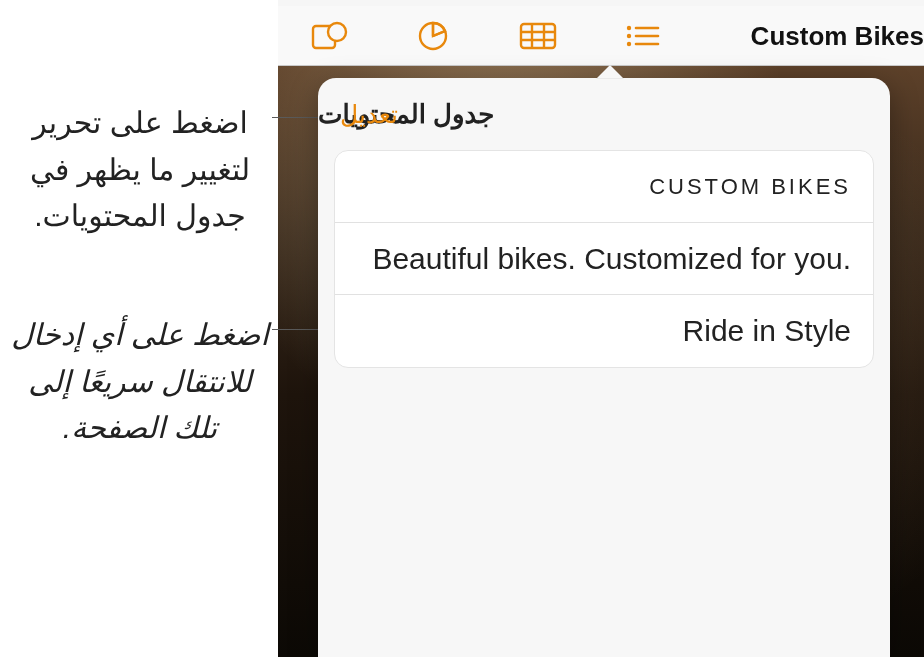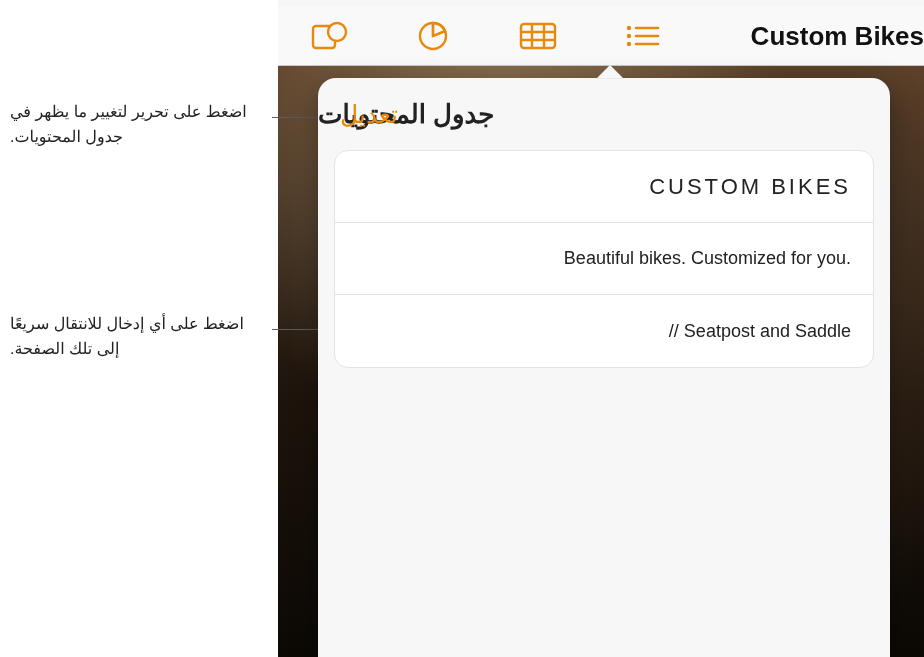--- a/index.html
+++ b/index.html
@@ -59,33 +59,33 @@
     position:absolute; left:22px; top:0; height:72px; display:flex; align-items:center;
     font-size:25px; color:#e8880c; cursor:pointer; font-weight:400;
   }
 
   .toc-list {
     margin:0 16px; background:#ffffff; border-radius:14px; overflow:hidden;
     border:1px solid #e4e4e4;
   }
   .toc-row {
     height:72px; display:flex; align-items:center; justify-content:flex-end;
-    padding:0 22px; border-bottom:1px solid #e1e1e1; font-size:18px; color:#222;
+    padding:0 22px; border-bottom:1px solid #e1e1e1; font-size:30px; color:#222;
     cursor:pointer; text-align:right;
   }
   .toc-row:last-child { border-bottom:none; }
   .toc-row.caps { letter-spacing:3px; font-size:22px; }
 
   
   .callout {
-    position:absolute; color:#222; font-size:16px; line-height:1.55;
-    text-align:left; direction:rtl; width:260px;
+    position:absolute; color:#222; font-size:30px; line-height:1.55;
+    text-align:center; direction:rtl; width:260px;
   }
   .callout-1 { left:10px; top:100px; }
-  .callout-2 { left:10px; top:312px; }
+  .callout-2 { left:10px; top:312px;font-style:italic; }
 
   .leader {
     position:absolute; height:1px; background:#5a5a5a;
   }
   .leader-1 { left:272px; top:117px; width:56px; }
   .leader-2 { left:272px; top:329px; width:390px; }
 
   
   .left-white { position:absolute; left:0; top:0; width:278px; height:657px; background:#ffffff; }
 
@@ -142,21 +142,21 @@
   <div class="popover-arrow"></div>
 
   <div class="popover">
     <div class="popover-header">
       <div class="edit-btn">تعديل</div>
       <div class="popover-title">جدول المحتويات</div>
     </div>
     <div class="toc-list">
       <div class="toc-row caps">CUSTOM  BIKES</div>
       <div class="toc-row">Beautiful bikes. Customized for you.</div>
-      <div class="toc-row">// Seatpost and Saddle</div>
+      <div class="toc-row">Ride in Style</div>
     </div>
   </div>
 
   <div class="callout callout-1">اضغط على تحرير لتغيير ما يظهر في جدول المحتويات.</div>
   <div class="leader leader-1"></div>
 
   <div class="callout callout-2">اضغط على أي إدخال للانتقال سريعًا إلى تلك الصفحة.</div>
   <div class="leader leader-2"></div>
 
 </div>

